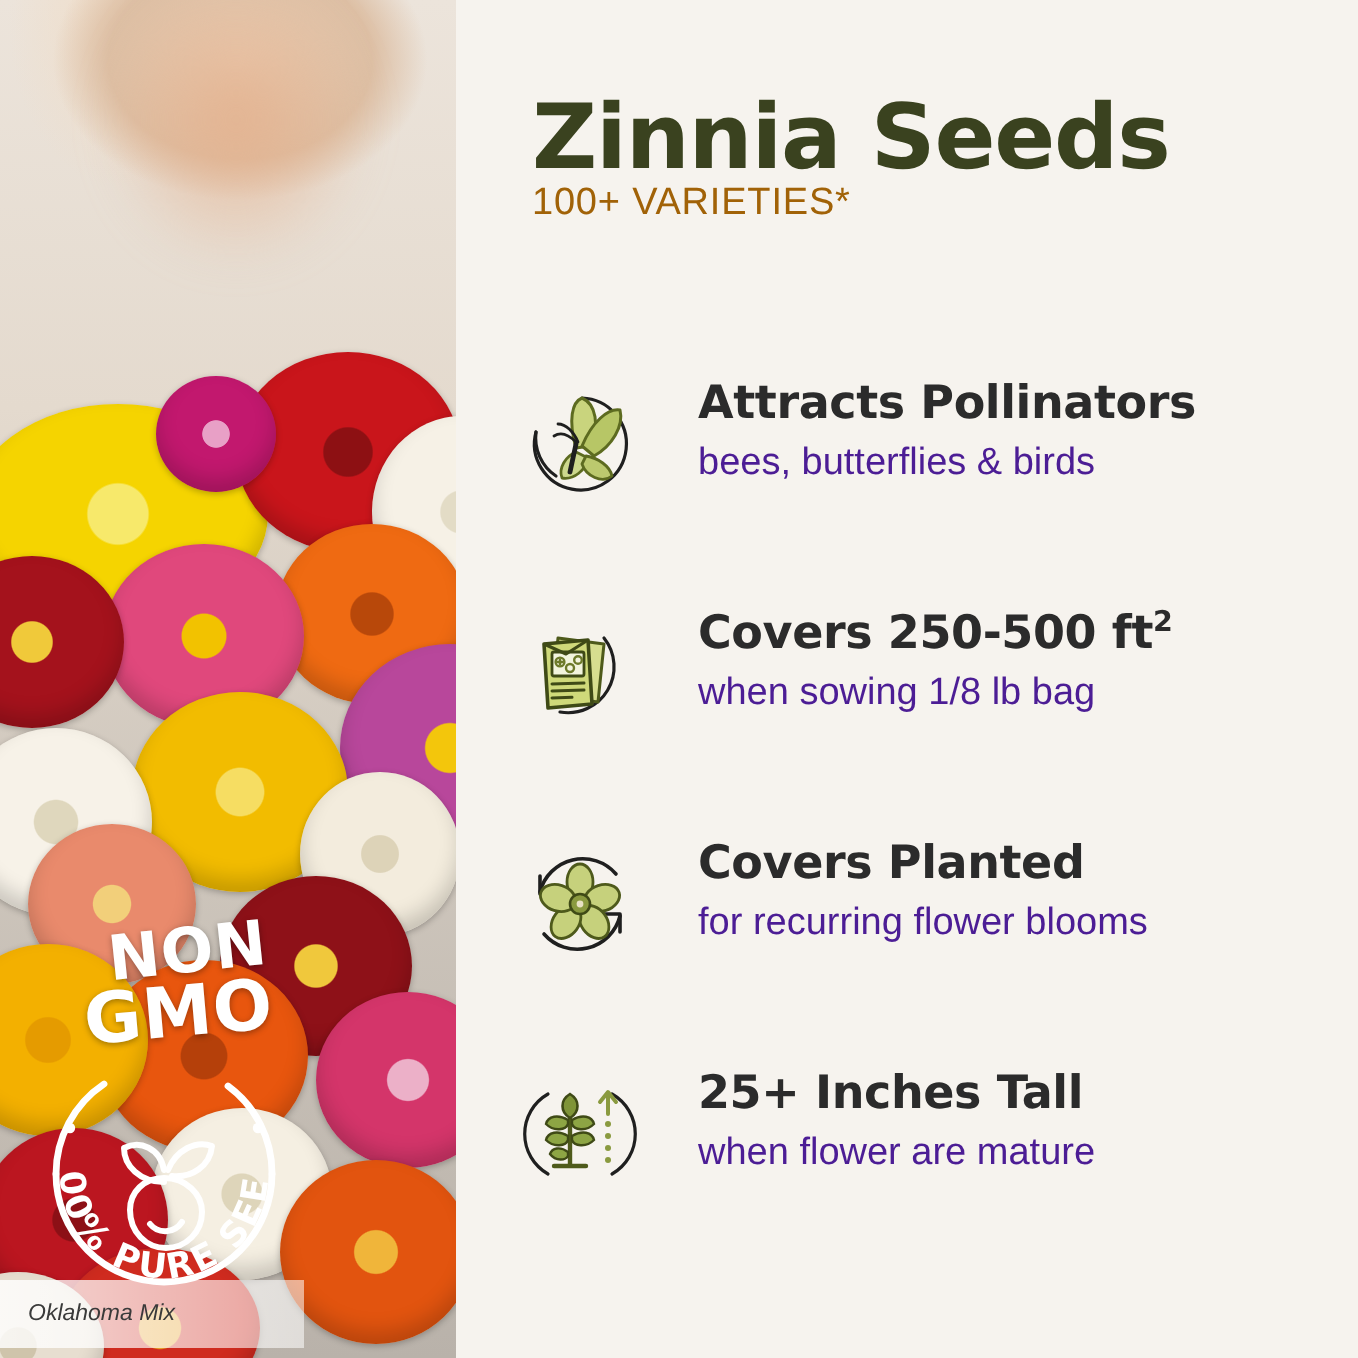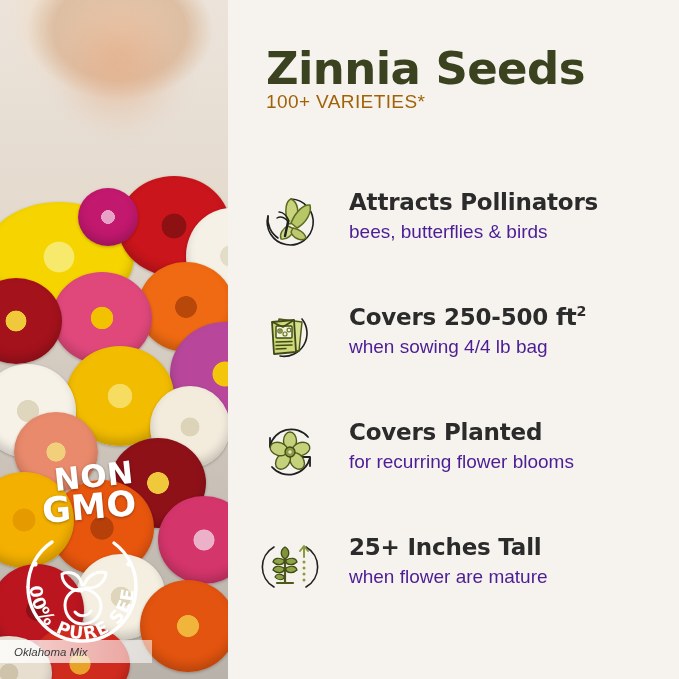--- a/index.html
+++ b/index.html
@@ -48,21 +48,21 @@
     text-shadow:0 1px 3px rgba(0,0,0,.35);
     line-height:1;
   }
   .badge .non{left:48px;top:6px;font-size:31px;transform:rotate(-6deg);}
   .badge .gmo{left:36px;top:35px;font-size:35px;transform:rotate(-5deg);}
   .seal{position:absolute;left:6px;top:62px;width:140px;height:140px;}
   .seal svg{display:block;}
 
   
   .caption{
-    position:absolute;left:0;top:640px;width:152px;height:23px;
+    position:absolute;left:0;top:640px;width:152px;height:34px;
     background:linear-gradient(90deg,rgba(255,255,255,.82),rgba(255,255,255,.55));
     display:flex;align-items:center;
   }
   .caption span{
     font-style:italic;font-size:11.5px;color:#3a3a3a;padding-left:14px;
     font-family:"Liberation Sans",sans-serif;
   }
 
   
   .panel{position:absolute;left:228px;top:0;width:526px;height:679px;background:#f6f3ee;}
@@ -226,21 +226,21 @@
             <g stroke="#3f4a16" stroke-width="1.5" stroke-linecap="round">
               <path d="M18,37 L34,36.5"></path>
                 <path d="M18,40.5 L34,40"></path>
                 <path d="M18,44 L28,43.6"></path>
             </g>
             <path d="M14,17 L25,22 L36,15" stroke="#3f4a16" stroke-width="1.6" fill="none" stroke-linejoin="round"></path>
           </svg>
         </div>
         <div class="ftext">
           <div class="fhead"><span>Covers 250-500 ft</span><sup>2</sup></div>
-          <div class="fsub">when sowing 4/4 lb bag</div>
+          <div class="fsub">when sowing 1/8 lb bag</div>
         </div>
       </div>
 
       <div class="feature">
         <div class="ficon">
           <svg width="64" height="64" viewBox="0 0 64 64" fill="none">
             <g stroke="#1f1f1f" stroke-width="1.8" fill="none" stroke-linecap="round">
               <path d="M12,26 A22,22 0 0 1 50,17"></path>
               <path d="M52,38 A22,22 0 0 1 14,47"></path>
             </g>

